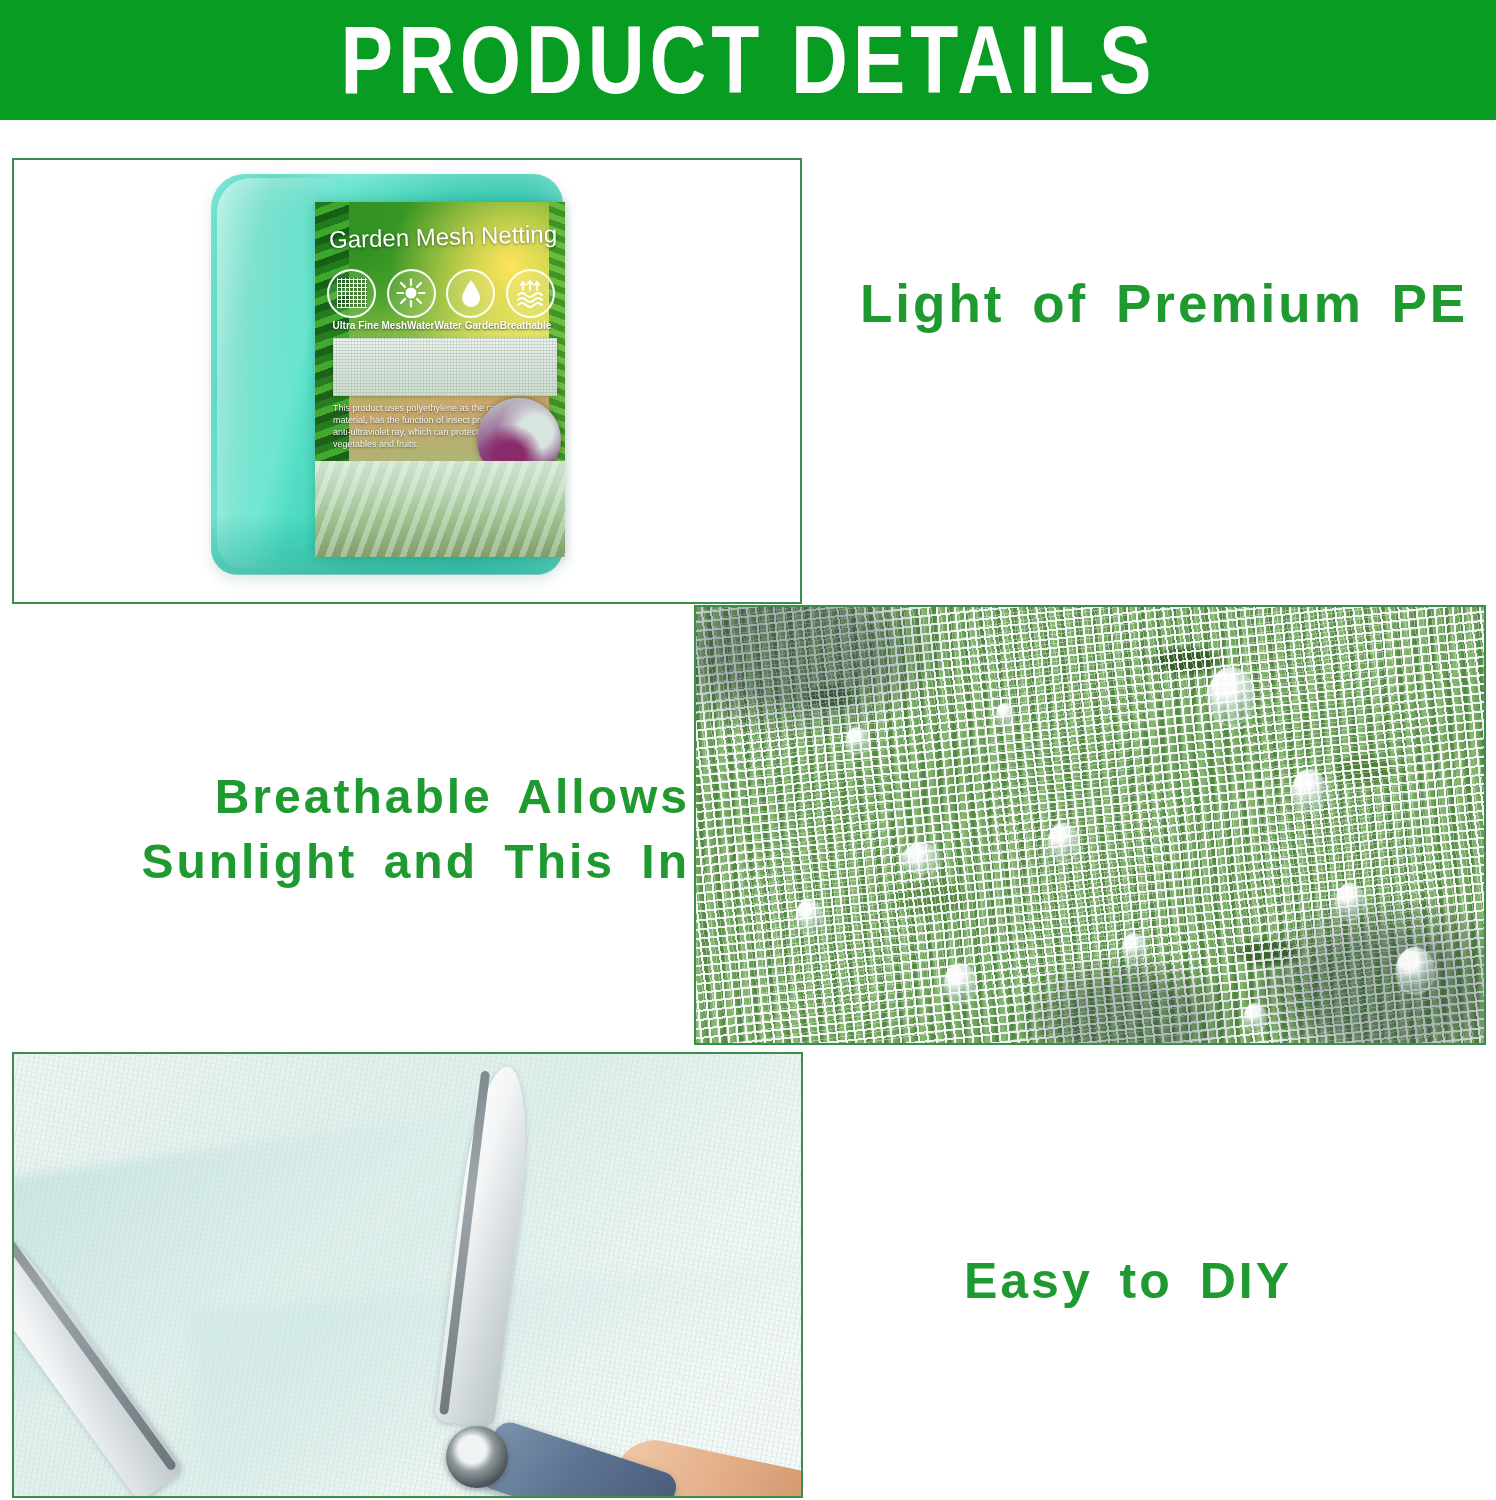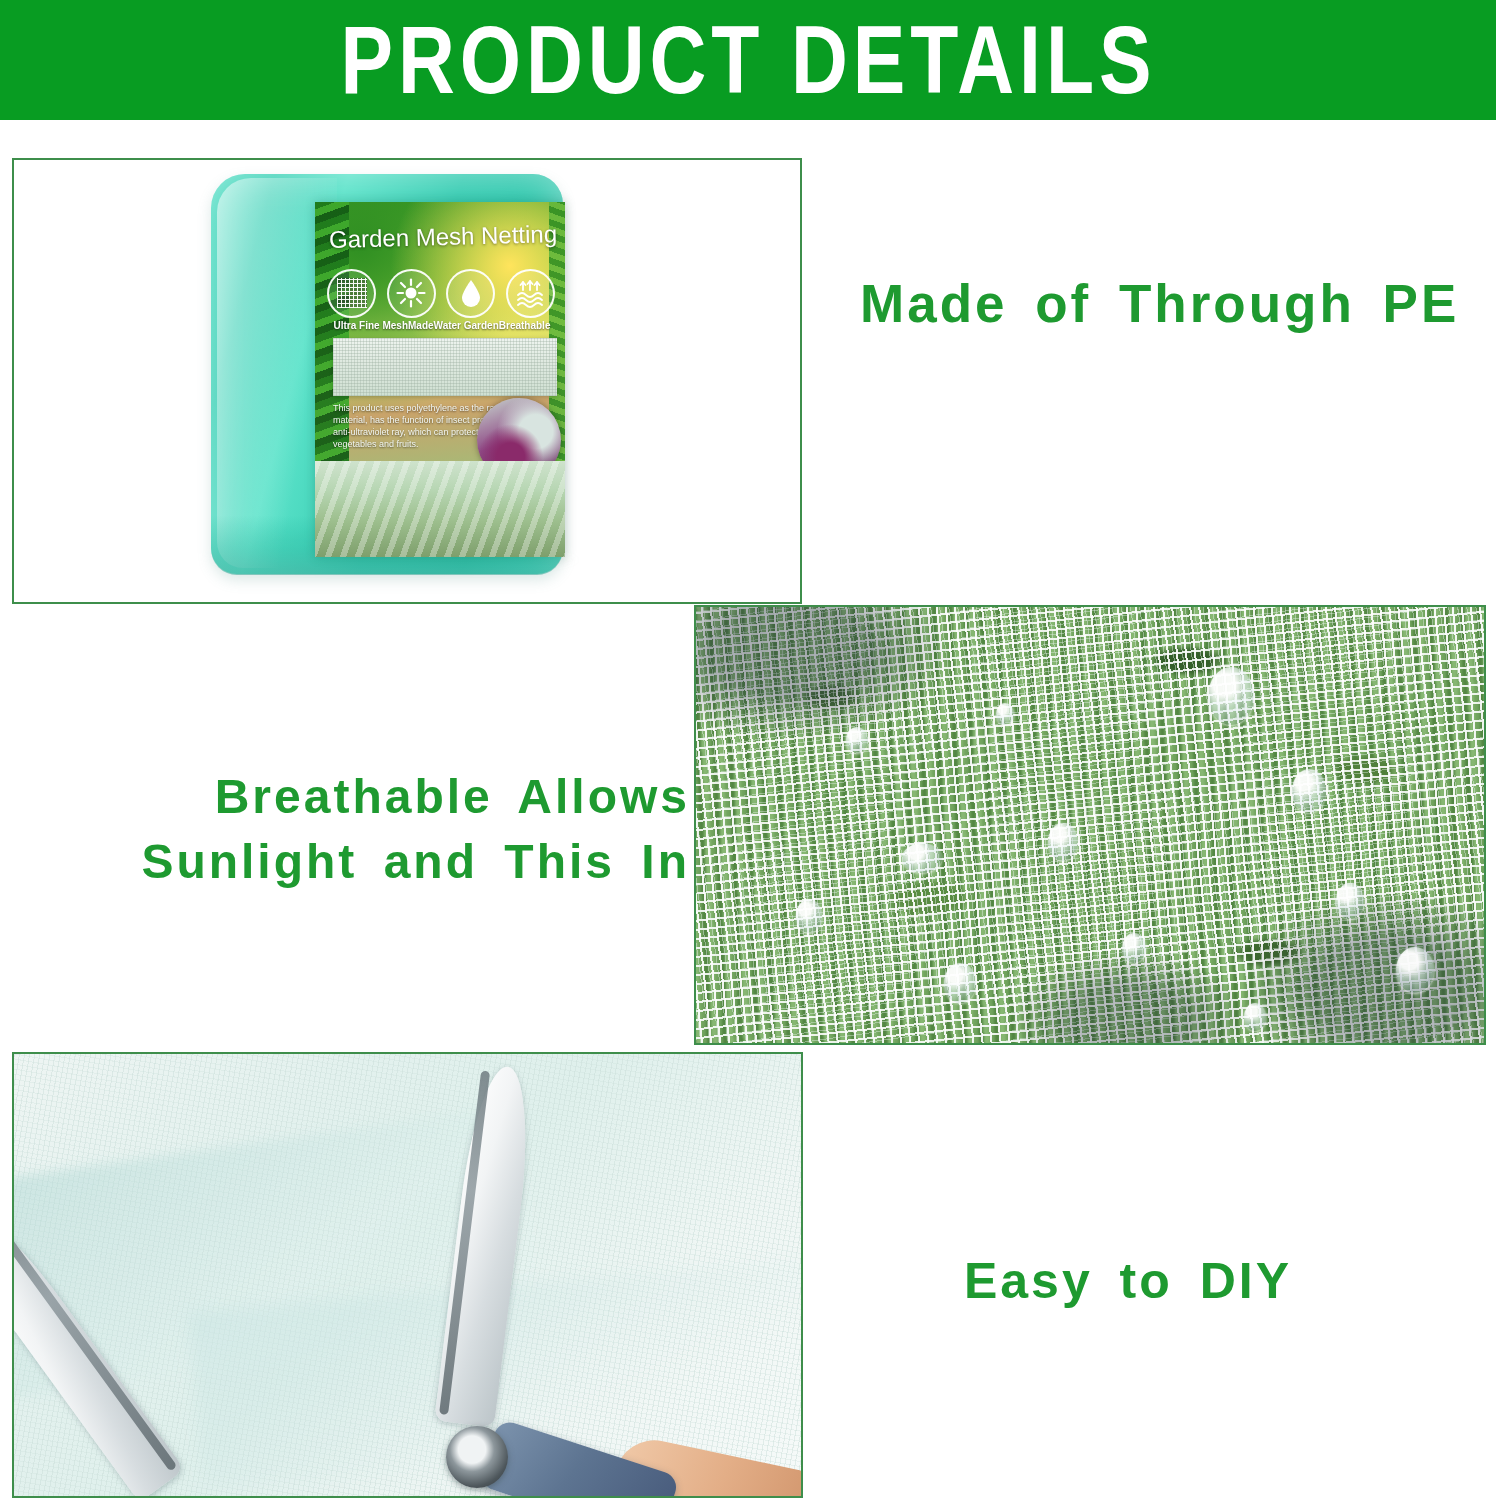--- a/index.html
+++ b/index.html
@@ -299,37 +299,37 @@
                 <path d="M3 17 Q7 13 11 17 T19 17 T27 17"></path>
                 <path d="M3 22 Q7 18 11 22 T19 22 T27 22"></path>
                 <path d="M3 27 Q7 23 11 27 T19 27 T27 27"></path>
               </g>
             </svg>
           </div>
         </div>
 
         <div class="lbl-icon-captions">
           <span>Ultra Fine Mesh</span>
-          <span>Made</span>
+          <span>Water</span>
           <span>Water Garden</span>
           <span>Breathable</span>
         </div>
 
         <div class="lbl-photo-strip"></div>
 
         <div class="lbl-body">This product uses polyethylene as the raw material, has the function of insect proof and anti-ultraviolet ray, which can protect your vegetables and fruits.</div>
 
         <div class="lbl-circle-photo"></div>
         <div class="lbl-bottom-photo"></div>
       </div>
     </div>
   </div>
 
   <div class="caption" id="caption-premium">
-    <span class="ln">Made of Through PE</span>
+    <span class="ln">Light of Premium PE</span>
   </div>
 
   <div class="panel" id="panel-mesh">
     <div class="mesh-photo">
       <div class="mesh-grass"></div>
       <div class="mesh-weave"></div>
       <div class="mesh-weave2"></div>
       <div class="mesh-dark"></div>
 
       <div class="drop" style="left:512px;top:60px;width:46px;height:58px;"></div>

